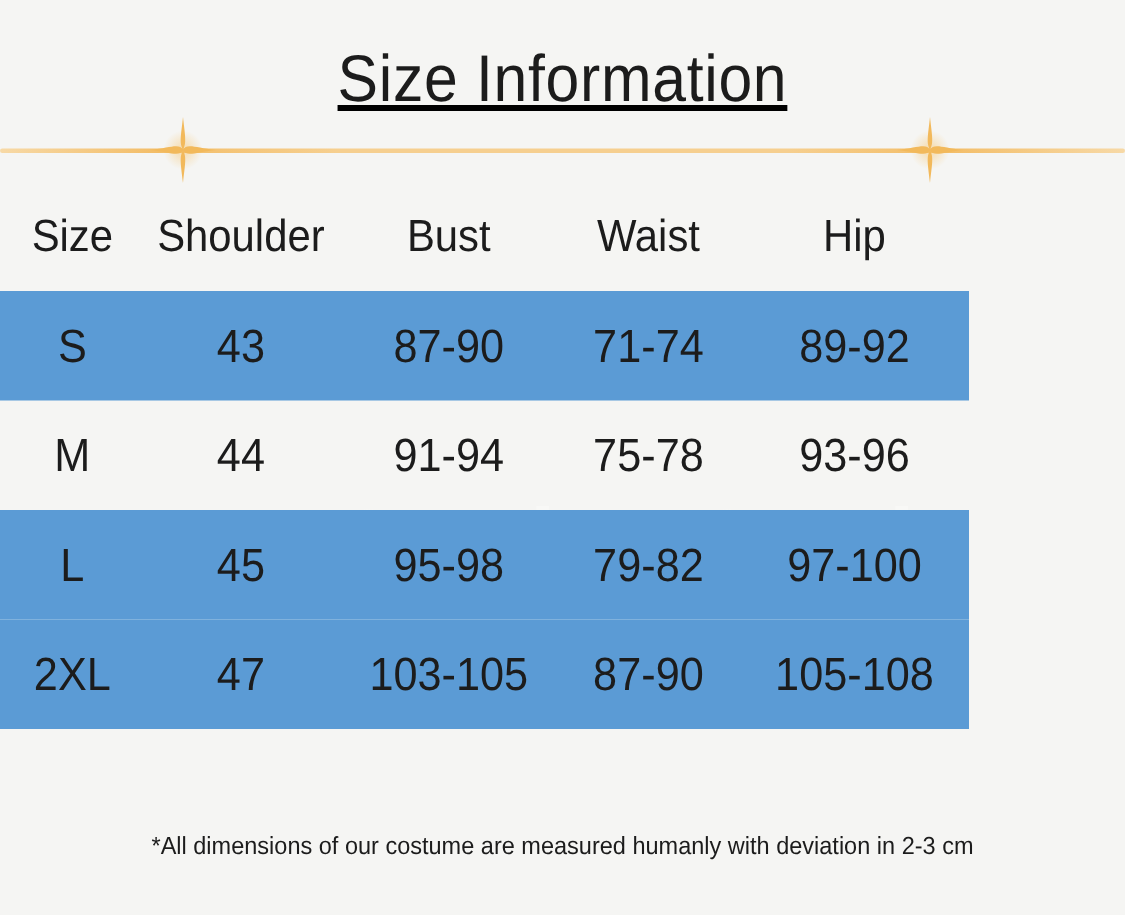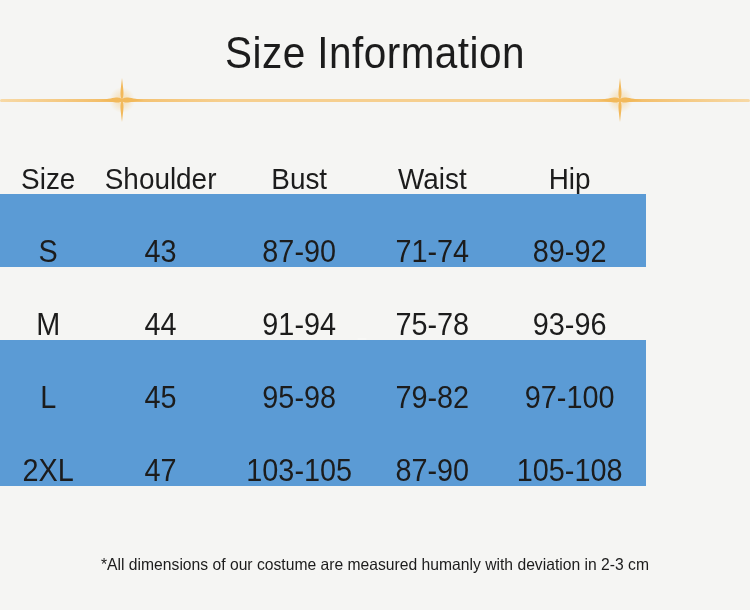--- a/index.html
+++ b/index.html
@@ -26,20 +26,21 @@
   
   .title-area {
     position: absolute;
     left: 0;
     top: 22px;
     width: 750px;
     height: 62px;
     display: flex;
     align-items: center;
     justify-content: center;
+    text-decoration: underline;
   }
   .title-text {
     font-size: 44px;
     font-weight: 400;
     color: #1c1c1c;
     letter-spacing: 0.5px;
     transform: scaleX(0.92);
     transform-origin: center;
     white-space: nowrap;
     line-height: 1;
@@ -80,21 +81,21 @@
 
   
   .table {
     position: absolute;
     left: 0;
     top: 122px;
     width: 750px;
   }
   .row {
     display: flex;
-    align-items: flex-end;
+    align-items: center;
     height: 73px;
     width: 646px;
     box-sizing: border-box;
     position: relative;
     z-index: 2;
   }
   .row.header-row {
     height: 72px;
     background: transparent;
   }

